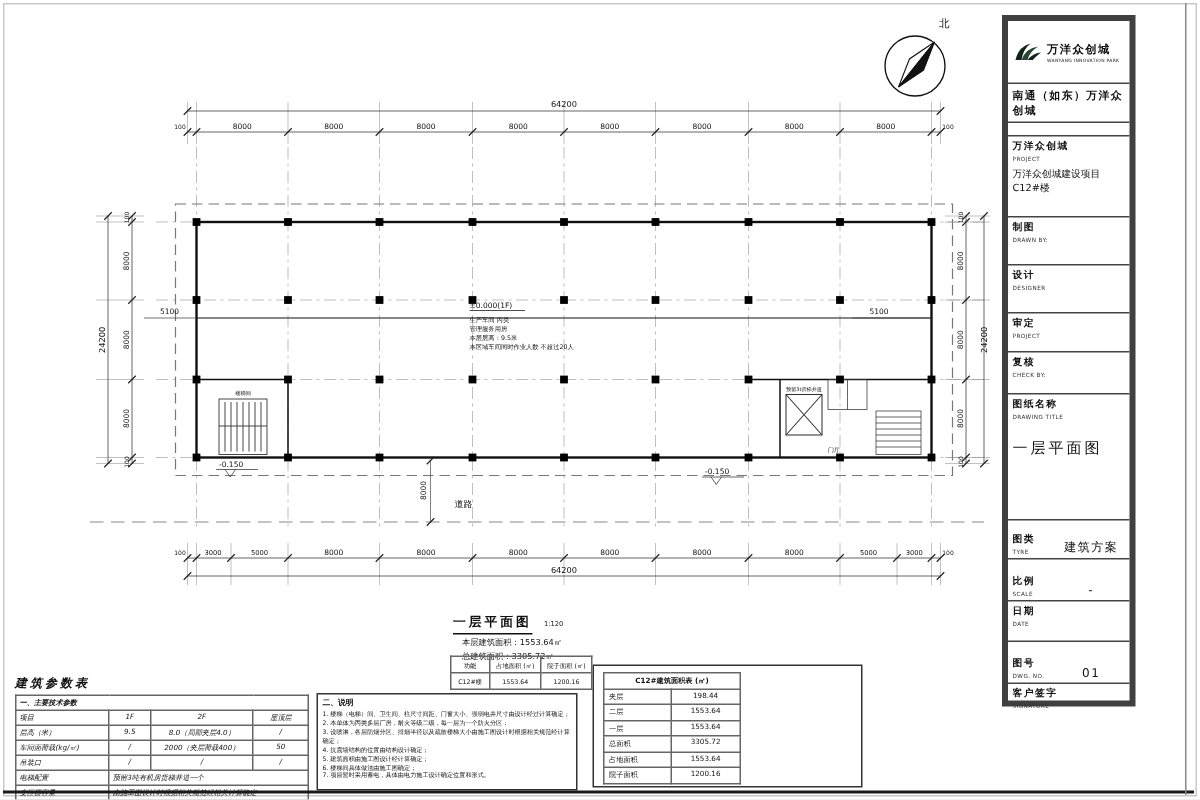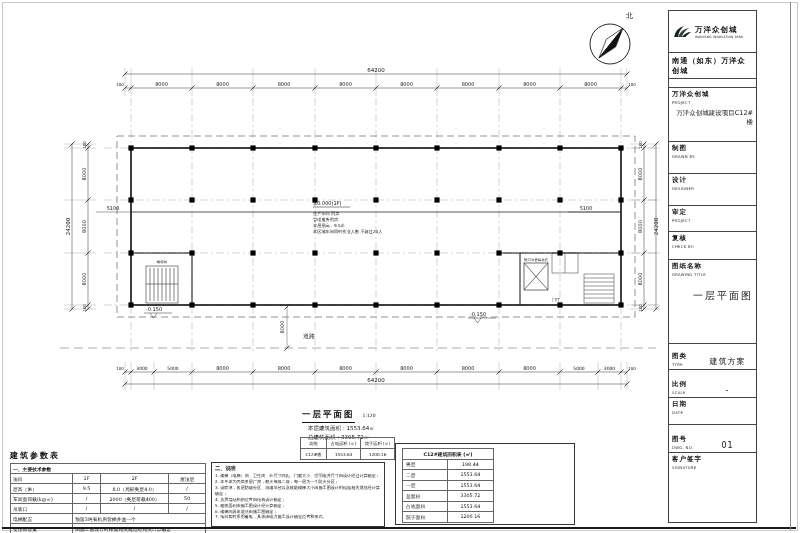--- a/index.html
+++ b/index.html
@@ -2,38 +2,38 @@
 <html><head>
 <meta charset="utf-8">
 <style>
   html,body{margin:0;padding:0;background:#e8e8e8;}
   .page{position:relative;width:800px;height:533px;background:#ffffff;overflow:hidden;
         font-family:"DejaVu Sans","Liberation Sans",sans-serif;color:#111;}
   .page-border{position:absolute;inset:2px;border:1px solid #c9c9c9;pointer-events:none;}
   #plan-svg{position:absolute;left:0;top:0;z-index:1;}
   .abs{position:absolute;z-index:2;}
   
-  .tblock{left:668px;top:10px;width:89px;height:513px;border:1px solid #404040;background:#fff;
+  .tblock{left:668px;top:10px;width:89px;height:461px;border:4px solid #404040;background:#fff;
           display:flex;flex-direction:column;box-sizing:border-box;}
   .tb-row{border-bottom:1px solid #444;box-sizing:border-box;padding:2px 3px;position:relative;flex:0 0 auto;}
   .tb-label{font-size:6.5px;font-weight:bold;letter-spacing:1px;}
   .tb-en{font-size:3.8px;color:#333;margin-top:1px;letter-spacing:.3px;}
-  .tb-value{font-size:6.5px;text-align:right;margin-top:4px;}
+  .tb-value{font-size:6.5px;text-align:left;margin-top:4px;}
   .tb-value.big{font-size:10px;margin-top:12px;letter-spacing:2px;}
   .tb-inline{display:flex;align-items:flex-end;}
   .tb-inline .stack{flex:0 0 30px;}
   .tb-inline .val{flex:1;text-align:center;font-size:8px;letter-spacing:1px;}
   .logo-row{height:42px;display:flex;align-items:center;gap:3px;}
   .logo-text-cn{font-size:7.5px;font-weight:bold;letter-spacing:1px;}
   .logo-text-en{font-size:3px;color:#222;letter-spacing:.2px;}
   .company-row{height:26px;display:flex;align-items:center;justify-content:center;
                font-size:7.2px;font-weight:bold;letter-spacing:1px;}
   .spacer-row{height:9px;}
   
-  .param-wrap{left:10px;top:450px;width:198px;}
+  .param-wrap{left:10px;top:450px;width:198px;font-style:italic;}
   .param-title{font-size:8px;font-weight:bold;letter-spacing:2px;margin-bottom:2px;}
   table{border-collapse:collapse;}
   .param-wrap table{width:196px;border:1px solid #222;}
   .param-wrap td{border:1px solid #666;font-size:4.8px;height:9px;text-align:center;padding:0 1px;}
   .param-wrap td.l{text-align:left;padding-left:2px;}
   .param-wrap tr.sect td{text-align:left;font-weight:bold;padding-left:2px;}
   
   .notes{left:211px;top:462px;width:174px;height:65px;border:1px solid #333;box-sizing:border-box;
          padding:2px 3px;background:#fff;}
   .notes-title{font-size:5.2px;font-weight:bold;margin-bottom:1px;}

